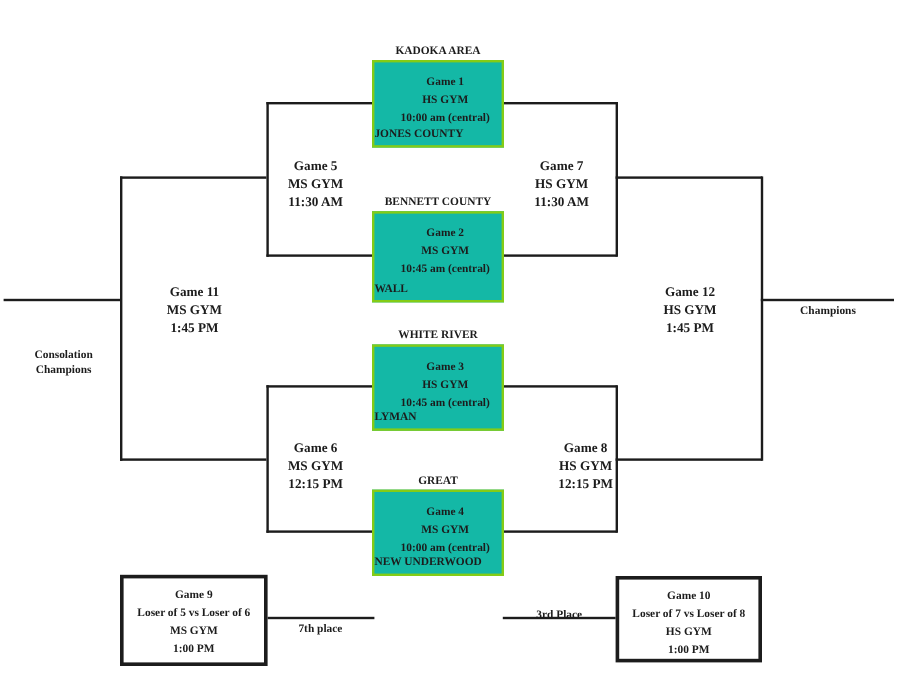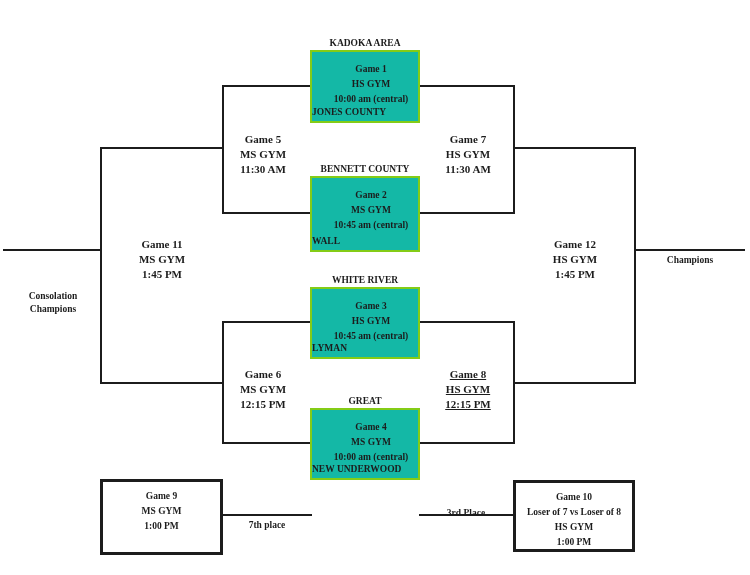--- a/index.html
+++ b/index.html
@@ -106,21 +106,21 @@
   <div class="midlabel" style="left:418px;top:132px;">
     <div>Game 7</div>
     <div>HS GYM</div>
     <div>11:30 AM</div>
   </div>
   <div class="midlabel" style="left:213px;top:367px;">
     <div>Game 6</div>
     <div>MS GYM</div>
     <div>12:15 PM</div>
   </div>
-  <div class="midlabel" style="left:418px;top:367px;text-decoration:underline;">
+  <div class="midlabel" style="left:438px;top:367px;">
     <div>Game 8</div>
     <div>HS GYM</div>
     <div>12:15 PM</div>
   </div>
 
   <div class="midlabel" style="left:112px;top:237px;">
     <div>Game 11</div>
     <div>MS GYM</div>
     <div>1:45 PM</div>
   </div>
@@ -132,20 +132,21 @@
 
   <div class="outlabel" style="left:3px;top:254px;width:100px;margin-top:36px;">
     <div>Consolation</div>
     <div>Champions</div>
   </div>
   <div class="outlabel" style="left:635px;top:254px;width:110px;">Champions</div>
 
   <div class="bigbox" style="left:100px;top:479px;width:123px;height:76px;">
     <div class="ginfo">
       <div>Game 9</div>
+      <div>Loser of 5 vs Loser of 6</div>
       <div>MS GYM</div>
       <div>1:00 PM</div>
     </div>
   </div>
   <div class="hline" style="left:223px;top:514px;width:89px;"></div>
   <div class="outlabel" style="left:222px;top:519px;width:90px;">7th place</div>
 
   <div class="hline" style="left:419px;top:514px;width:95px;"></div>
   <div class="outlabel" style="left:421px;top:507px;width:90px;">3rd Place</div>
   <div class="bigbox" style="left:513px;top:480px;width:122px;height:72px;">

